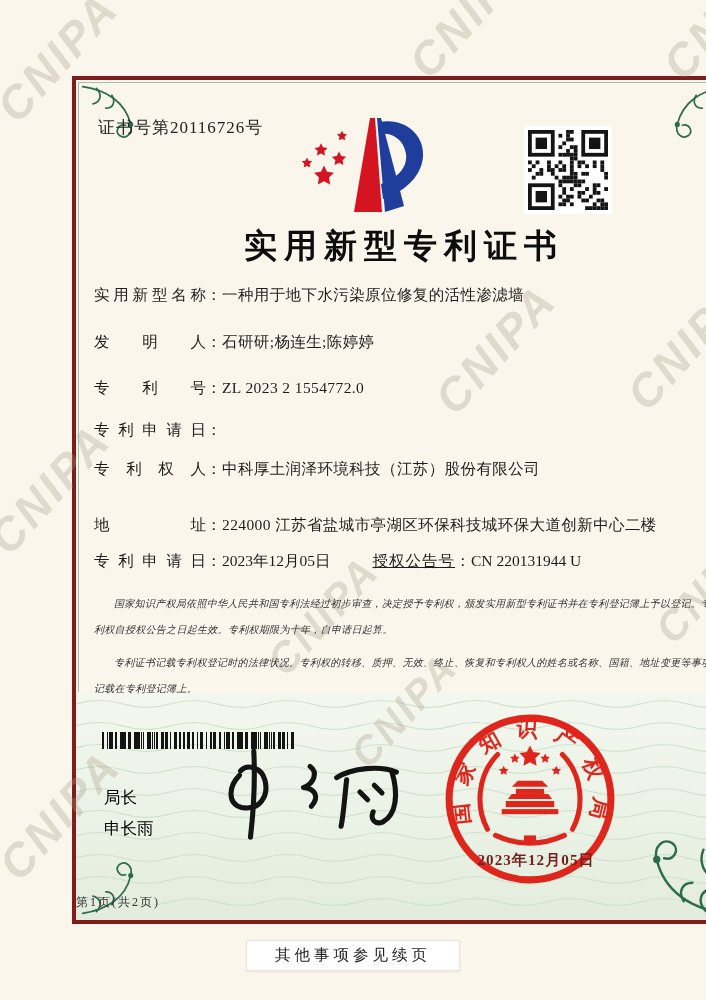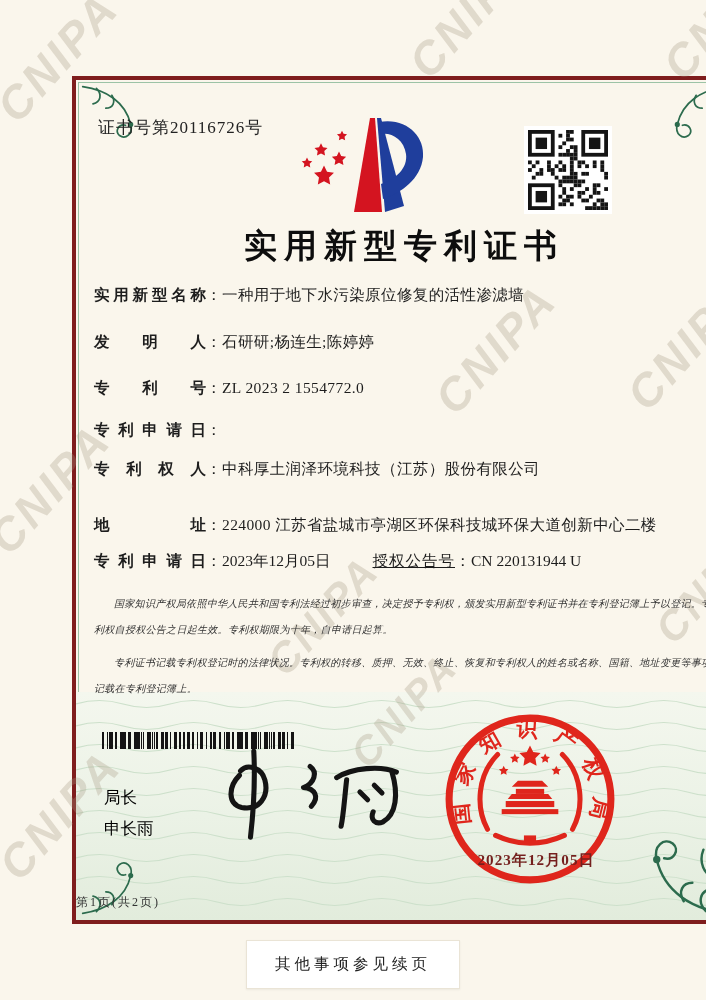--- a/index.html
+++ b/index.html
@@ -28,21 +28,21 @@
   .green-band svg{position:absolute;inset:0;width:100%;height:100%;}
   .cert-no{position:absolute;z-index:2;left:22px;top:36px;font-size:17px;letter-spacing:1px;color:#222;}
   .logo{position:absolute;z-index:2;left:202px;top:26px;width:150px;height:112px;}
   .qr{position:absolute;z-index:2;left:448px;top:46px;width:80px;height:80px;background:#fff;padding:4px;}
   .title{
     position:absolute;z-index:2;left:0;right:0;top:144px;text-align:center;
     font-size:33px;font-weight:700;letter-spacing:7px;color:#0d0d0d;
   }
   .text-col{position:absolute;z-index:2;left:18px;right:14px;top:202px;}
   .f-row{display:flex;font-size:15.5px;line-height:25px;color:#1d1d1d;align-items:flex-start;}
-  .f-label{flex:0 0 112px;text-align:justify;text-align-last:justify;font-weight:bold;}
+  .f-label{flex:0 0 112px;text-align:justify;text-align-last:justify;}
   .f-colon{flex:0 0 16px;}
   .f-value{flex:1;letter-spacing:0.4px;}
   .mb1{margin-bottom:22px;}.mb2{margin-bottom:21px;justify-content:space-between;}.mb3{margin-bottom:17px;}
   .mb4{margin-bottom:14px;align-items:flex-end;}.mb5{margin-bottom:31px;}.mb6{margin-bottom:11px;}
   .grant-row{display:flex;font-size:15.5px;line-height:25px;}
   .grant-no-label{margin-left:42px;letter-spacing:1px;text-decoration:underline;}
   .paras{margin-top:18px;}
   .paras p{
     margin:0 0 7px 0;font-size:10px;font-style:italic;line-height:26px;color:#343434;
     text-indent:2em;letter-spacing:0.3px;
@@ -64,21 +64,21 @@
     position:absolute;z-index:2;left:0;right:0;bottom:9px;text-align:left;
     font-size:12px;letter-spacing:2px;color:#333;
   }
   .orn{position:absolute;z-index:2;width:60px;height:60px;}
   .orn-tl{left:5px;top:5px;}
   .orn-tr{right:5px;top:5px;transform:scaleX(-1);}
   .orn-bl{left:5px;bottom:5px;transform:scaleY(-1);}
   .orn-br{right:4px;bottom:4px;width:86px;height:86px;transform:scale(-1,-1);}
   .continuation{
     position:absolute;z-index:2;left:50%;top:940px;transform:translateX(-50%);
-    background:#fff;border:1px solid #eae4d6;padding:13px 28px;
+    background:#fff;border:1px solid #eae4d6;padding:4px 28px;
     font-size:15.5px;letter-spacing:4px;color:#222;box-shadow:0 1px 2px rgba(0,0,0,0.06);
   }
 </style>
 </head>
 <body>
 
 <div class="page">
 
   <span class="wm" style="left:-20px;top:30px;">CNIPA</span>
   <span class="wm" style="left:392px;top:-14px;">CNIPA</span>

